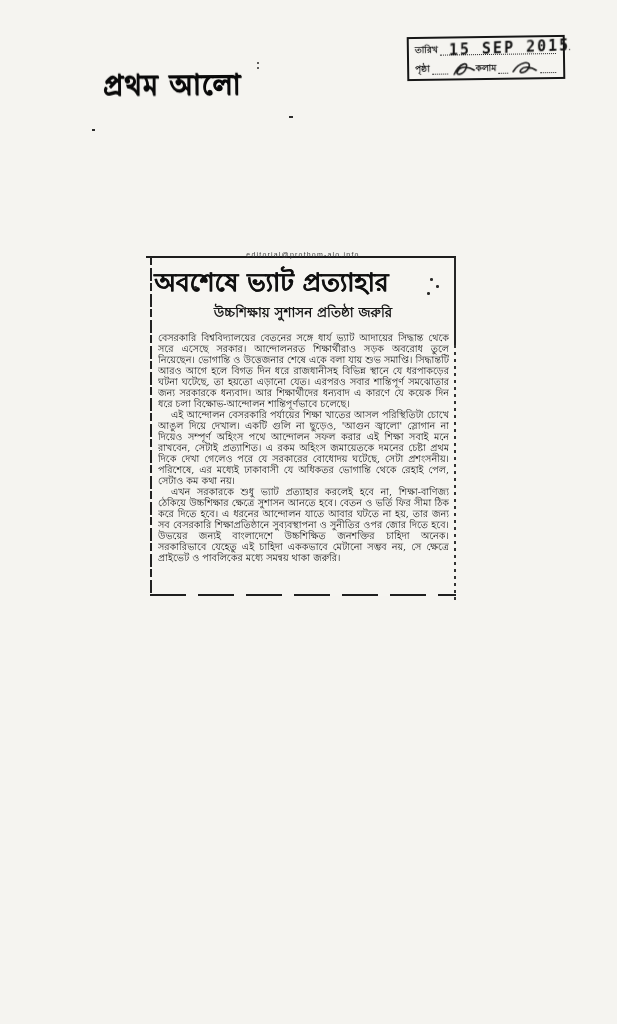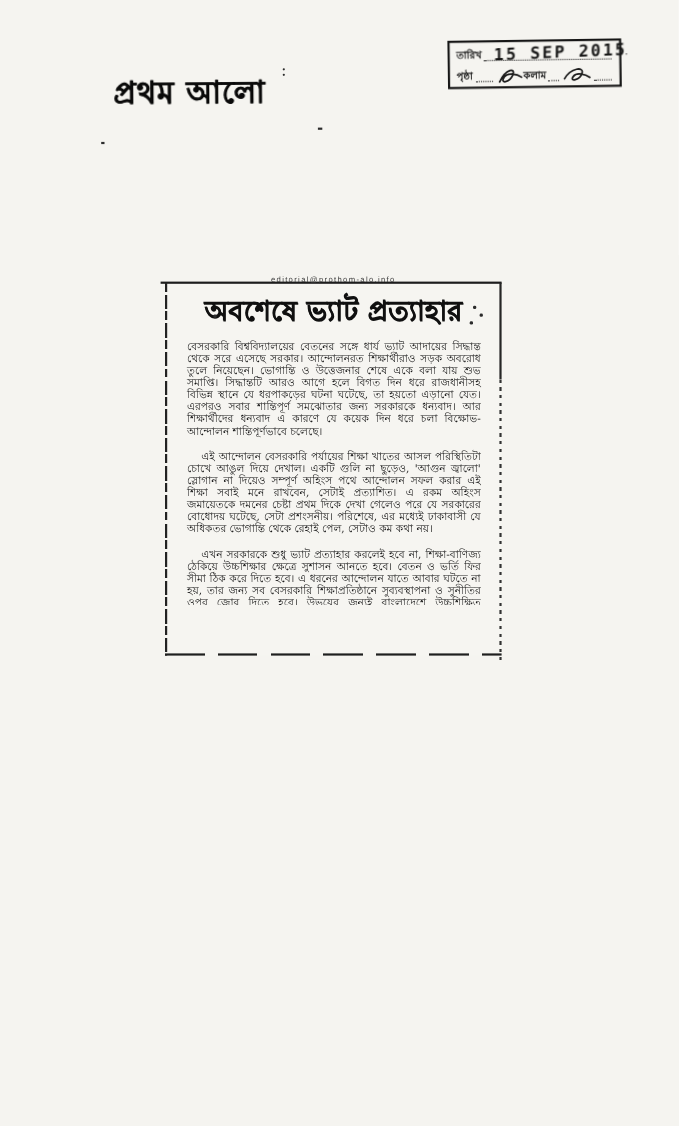--- a/index.html
+++ b/index.html
@@ -52,34 +52,34 @@
     position:absolute;left:0;bottom:0;width:100%;height:2px;
     background:repeating-linear-gradient(to right,#1f1f1f 0 36px,transparent 36px 48px);
   }
 
   .source-line{
     position:absolute;top:-5px;left:0;width:100%;text-align:center;
     font-family:"Liberation Sans",sans-serif;font-size:7px;letter-spacing:1.2px;
     color:#3c3c3c;filter:blur(.35px);z-index:2;
   }
   .headline{
-    margin:12px 4px 0 4px;text-align:center;
+    margin:12px 4px 0 4px;text-align:left;
     font-size:25px;line-height:30px;font-weight:bold;color:#101010;
     font-family:"DejaVu Sans",sans-serif;filter:blur(.2px);text-shadow:.4px .4px 0 #111;
   }
   .subheadline{
     margin:4px 0 7px 0;text-align:center;
     font-size:13.5px;font-weight:bold;color:#151515;filter:blur(.25px);
   }
   .article-body{
     margin:0 7px 0 8px;height:252px;overflow:hidden;
     font-family:"DejaVu Serif",serif;font-size:9.6px;line-height:11px;
     text-align:justify;color:#191919;filter:blur(.22px);
   }
-  .article-body p{margin:12px;text-indent:13px;}
+  .article-body p{margin:0;text-indent:13px;}
   .article-body p:first-child{text-indent:0;}
 
   
   .speck{position:absolute;background:#2c2c2c;border-radius:50%;}
   .s1{left:257px;top:62px;width:2px;height:2px;box-shadow:0 5px 0 #2c2c2c;}
   .s2{left:289px;top:116px;width:4px;height:1.5px;border-radius:0;}
   .s3{left:92px;top:129px;width:3px;height:1.5px;border-radius:0;}
   .s4{left:430px;top:278px;width:2.5px;height:2.5px;box-shadow:6px 7px 0 #2c2c2c,-3px 14px 0 #2c2c2c;}
   .s5{left:194px;top:286px;width:2.5px;height:2.5px;}
 </style>
@@ -114,20 +114,21 @@
 
   <div class="clipping">
     <div class="clip-top"></div>
     <div class="clip-left"></div>
     <div class="clip-right-solid"></div>
     <div class="clip-right-dotted"></div>
     <div class="clip-bottom"></div>
 
     <div class="source-line">editorial@prothom-alo.info</div>
     <h1 class="headline">অবশেষে ভ্যাট প্রত্যাহার</h1>
+    <h2 class="subheadline">উচ্চশিক্ষায় সুশাসন প্রতিষ্ঠা জরুরি</h2>
     <div class="article-body">
         <p>বেসরকারি বিশ্ববিদ্যালয়ের বেতনের সঙ্গে ধার্য ভ্যাট আদায়ের সিদ্ধান্ত থেকে সরে এসেছে সরকার। আন্দোলনরত শিক্ষার্থীরাও সড়ক অবরোধ তুলে নিয়েছেন। ভোগান্তি ও উত্তেজনার শেষে একে বলা যায় শুভ সমাপ্তি। সিদ্ধান্তটি আরও আগে হলে বিগত দিন ধরে রাজধানীসহ বিভিন্ন স্থানে যে ধরপাকড়ের ঘটনা ঘটেছে, তা হয়তো এড়ানো যেত। এরপরও সবার শান্তিপূর্ণ সমঝোতার জন্য সরকারকে ধন্যবাদ। আর শিক্ষার্থীদের ধন্যবাদ এ কারণে যে কয়েক দিন ধরে চলা বিক্ষোভ-আন্দোলন শান্তিপূর্ণভাবে চলেছে।</p>
         <p>এই আন্দোলন বেসরকারি পর্যায়ের শিক্ষা খাতের আসল পরিস্থিতিটা চোখে আঙুল দিয়ে দেখাল। একটি গুলি না ছুড়েও, 'আগুন জ্বালো' স্লোগান না দিয়েও সম্পূর্ণ অহিংস পথে আন্দোলন সফল করার এই শিক্ষা সবাই মনে রাখবেন, সেটাই প্রত্যাশিত। এ রকম অহিংস জমায়েতকে দমনের চেষ্টা প্রথম দিকে দেখা গেলেও পরে যে সরকারের বোধোদয় ঘটেছে, সেটা প্রশংসনীয়। পরিশেষে, এর মধ্যেই ঢাকাবাসী যে অধিকতর ভোগান্তি থেকে রেহাই পেল, সেটাও কম কথা নয়।</p>
         <p>এখন সরকারকে শুধু ভ্যাট প্রত্যাহার করলেই হবে না, শিক্ষা-বাণিজ্য ঠেকিয়ে উচ্চশিক্ষার ক্ষেত্রে সুশাসন আনতে হবে। বেতন ও ভর্তি ফির সীমা ঠিক করে দিতে হবে। এ ধরনের আন্দোলন যাতে আবার ঘটতে না হয়, তার জন্য সব বেসরকারি শিক্ষাপ্রতিষ্ঠানে সুব্যবস্থাপনা ও সুনীতির ওপর জোর দিতে হবে। উভয়ের জন্যই বাংলাদেশে উচ্চশিক্ষিত জনশক্তির চাহিদা অনেক। সরকারিভাবে যেহেতু এই চাহিদা এককভাবে মেটানো সম্ভব নয়, সে ক্ষেত্রে প্রাইভেট ও পাবলিকের মধ্যে সমন্বয় থাকা জরুরি।</p>
       </div>
   </div>
 
   <div class="speck s1"></div>
   <div class="speck s2"></div>
   <div class="speck s3"></div>

